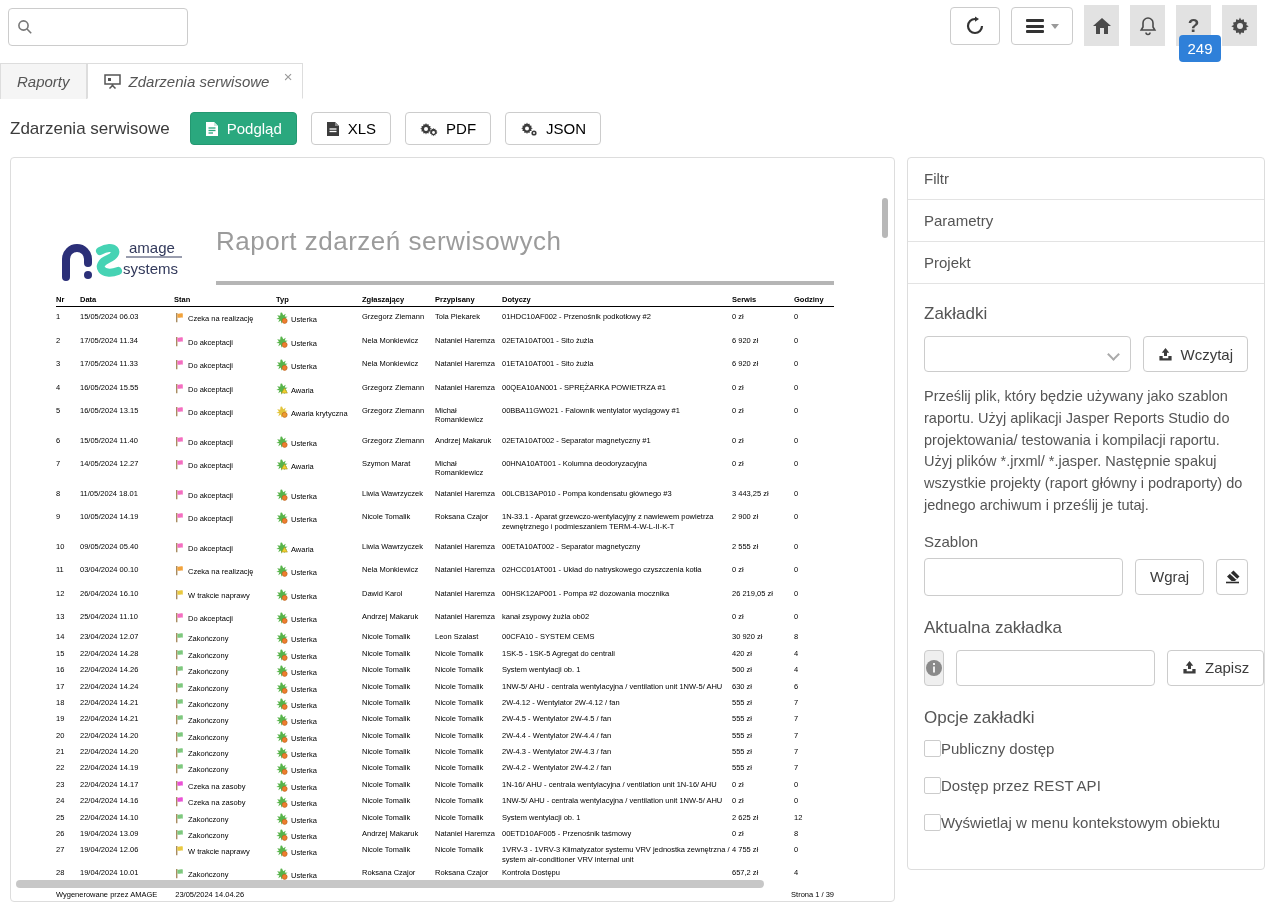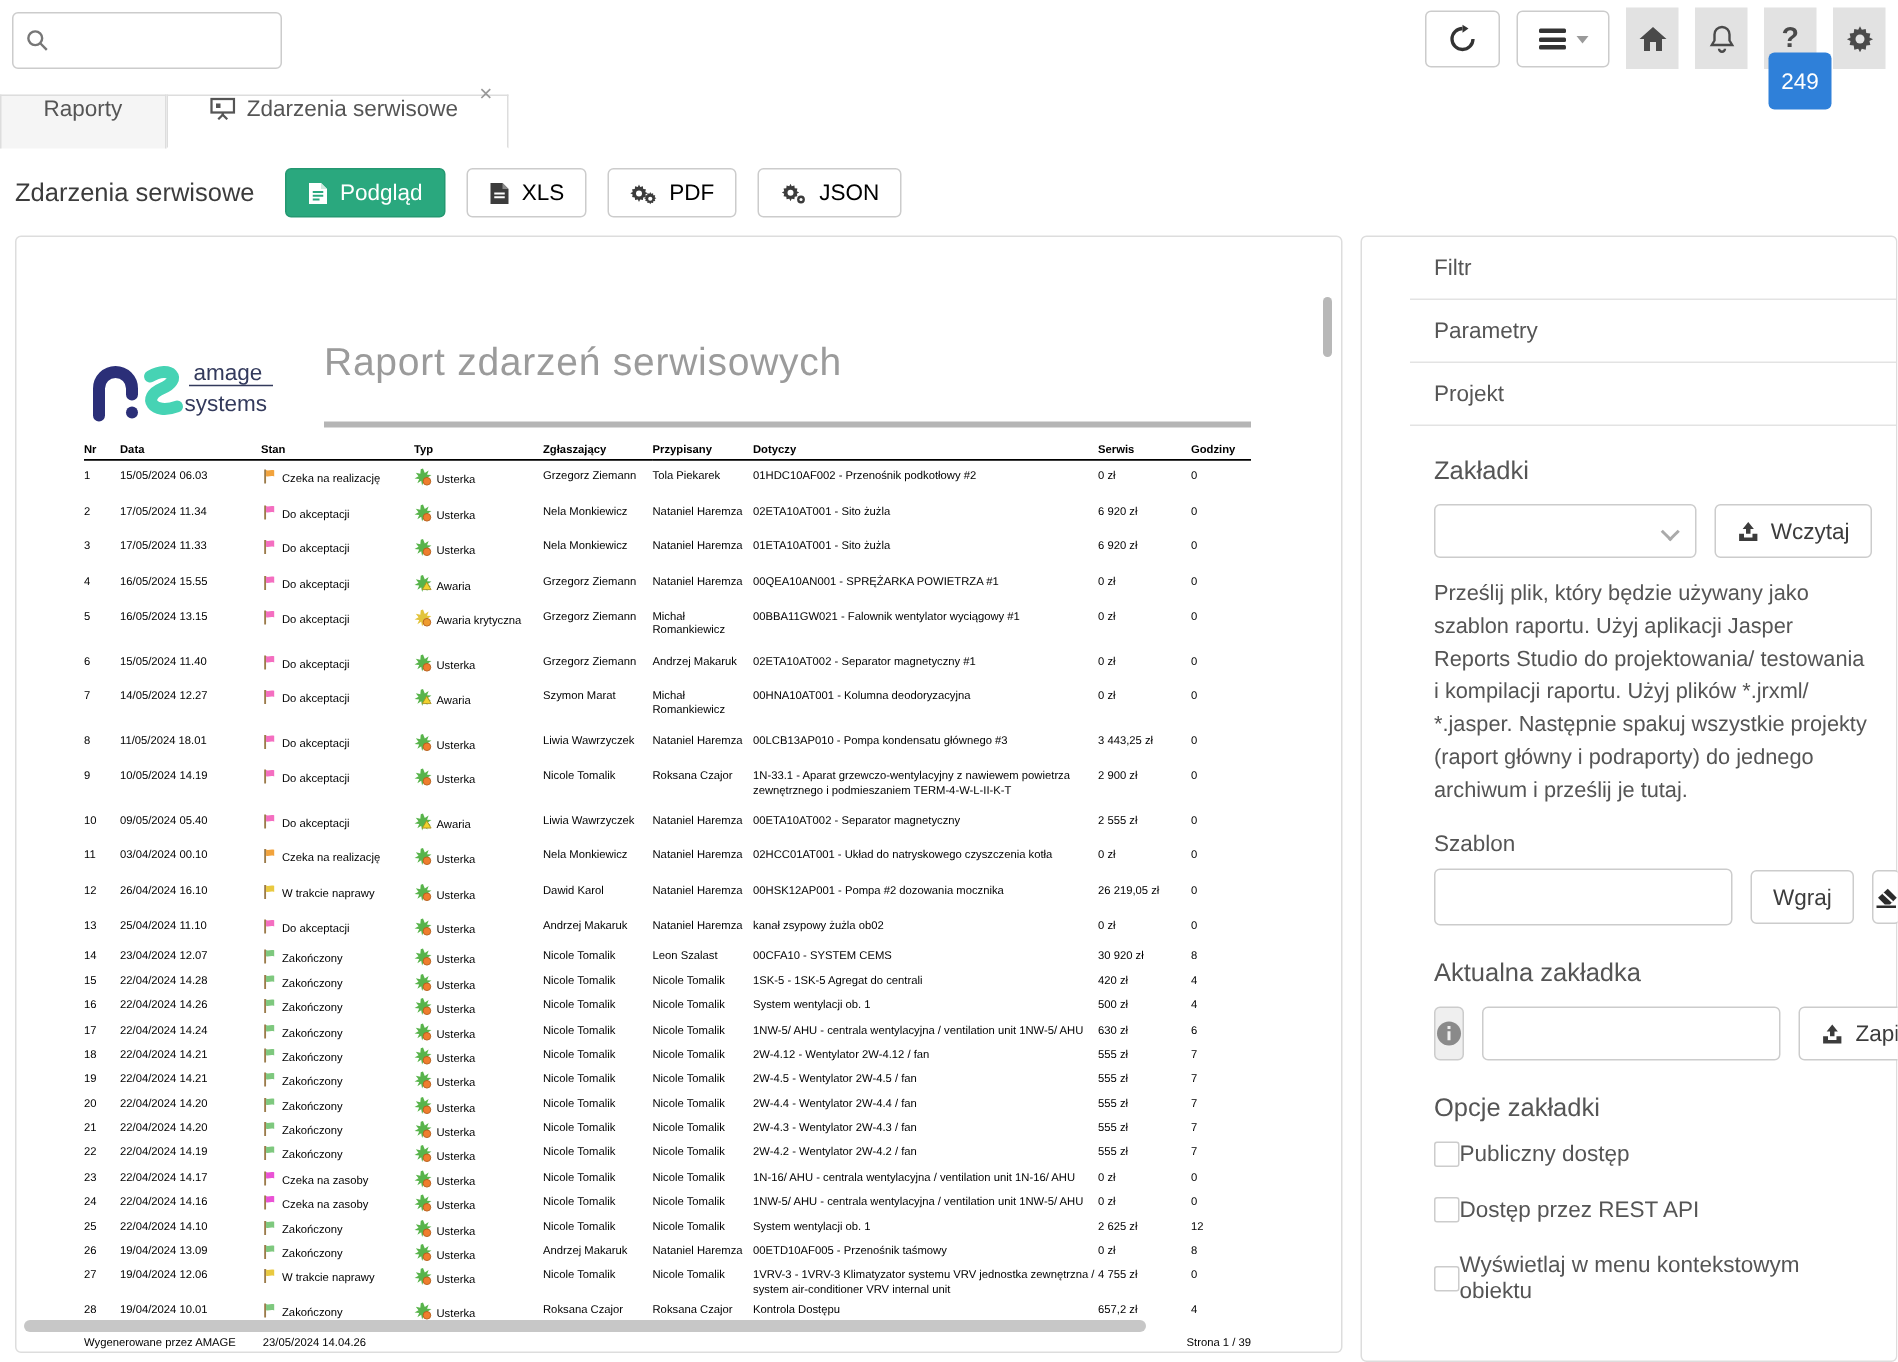--- a/index.html
+++ b/index.html
@@ -14,28 +14,28 @@
     font-family:"Liberation Sans",sans-serif;}
   .top-actions { position:absolute; right:8px; top:5px; display:flex; align-items:flex-start; gap:11px; }
   .tbtn { height:38px; background:#fff; border:1px solid #ccc; border-radius:4px;
     display:flex; align-items:center; justify-content:center; cursor:pointer; }
   .tbtn.refresh { width:50px; margin-top:2px; }
   .tbtn.menu { width:62px; gap:7px; margin-top:2px; }
   .bars { display:inline-block; }
   .bars div { width:18px; height:3px; background:#333; margin:2.5px 0; border-radius:1px; }
   .caret { width:0; height:0; border-left:4.5px solid transparent; border-right:4.5px solid transparent; border-top:5px solid #9a9a9a; }
   .sq { position:relative; width:35px; height:41px; background:#e2e2e2; display:flex; align-items:center; justify-content:center; cursor:pointer; }
-  .badge { position:absolute; left:3px; top:30px; min-width:42px; height:38px; background:#2f80d9; color:#fff;
+  .badge { position:absolute; left:3px; top:30px; min-width:42px; height:27px; background:#2f80d9; color:#fff;
     border-radius:4px; font-size:15px; display:flex; align-items:center; justify-content:center; padding:0 6px; z-index:5;}
   .qmark { font-size:19px; font-weight:bold; color:#4a4a4a; }
 
   
   .tabbar { display:flex; align-items:flex-end; height:37px; margin-top:6px; }
-  .tab { height:36px; display:flex; align-items:flex-start; gap:8px; padding:0 28px;
-    border:1px solid #ddd; border-bottom:none; font-size:15px; color:#555; background:#f5f5f5; cursor:pointer; }
+  .tab { height:36px; display:flex; align-items:center; gap:8px; padding:0 16px;
+    border:1px solid #ddd; border-bottom:none; font-size:15px; color:#555; background:#f5f5f5; cursor:pointer;font-style:italic; }
   .tab.active { background:#fff; border-bottom:1px solid #fff; padding-right:10px; }
   .tab .close { color:#999; font-size:15px; margin-left:6px; margin-top:-10px; cursor:pointer; }
 
   
   .toolbar { display:flex; align-items:center; gap:14px; padding:13px 10px 12px 10px; }
   .page-title { font-size:17px; color:#3c3c3c; margin-right:6px; }
   .btn { height:33px; border:1px solid #ccc; border-radius:4px; background:#fff; color:#000000;
     font-size:15px; display:inline-flex; align-items:center; gap:8px; padding:0 14px; cursor:pointer;
     font-family:"Liberation Sans",sans-serif; }
   .btn.primary { background:#2aa87e; border-color:#249871; color:#fff; }
@@ -57,21 +57,21 @@
   table.rt td.nowrap { white-space:nowrap; overflow:visible; }
   .ric { display:inline-block; vertical-align:-2px; margin-right:3px; }
   .rfooter { display:flex; justify-content:space-between; width:778px; font-size:7.5px; color:#000; margin-top:8px; }
   .rfooter .gen { display:flex; gap:18px; }
   .pagegap { height:66px; }
 
   .vthumb { position:absolute; right:6px; top:40px; width:6px; height:40px; background:#b8b8b8; border-radius:3px; }
   .hthumb { position:absolute; left:5px; bottom:13px; width:748px; height:8px; background:#c7c7c7; border-radius:4px; }
 
   
-  .sidebar { margin-left:12px; width:358px; border:1px solid #ddd; border-radius:4px; background:#fff;padding-left:32px; }
+  .sidebar { margin-left:12px; width:358px; border:1px solid #ddd; border-radius:4px; background:#fff; }
   .acc-item { padding:12px 16px; font-size:15px; color:#555; border-bottom:1px solid #e3e3e3; cursor:pointer; }
   .sb-body { padding:6px 16px 18px 16px; }
   .sb-h { font-size:17px; color:#555; margin:14px 0 12px 0; font-weight:normal; }
   .sb-label { font-size:15px; color:#555; margin:16px 0 8px 0; }
   .row-flex { display:flex; align-items:center; gap:12px; }
   .select { position:relative; flex:1; height:36px; border:1px solid #ccc; border-radius:4px; background:#fff; cursor:pointer; }
   .select .chev { position:absolute; right:12px; top:13px; width:9px; height:9px; border-right:2px solid #aaa; border-bottom:2px solid #aaa; transform:rotate(45deg); }
   .sbtn { height:36px; border:1px solid #ccc; border-radius:4px; background:#fff; color:#3c3c3c; font-size:15px;
     display:inline-flex; align-items:center; justify-content:center; gap:8px; padding:0 14px; cursor:pointer;
     font-family:"Liberation Sans",sans-serif; white-space:nowrap; }

